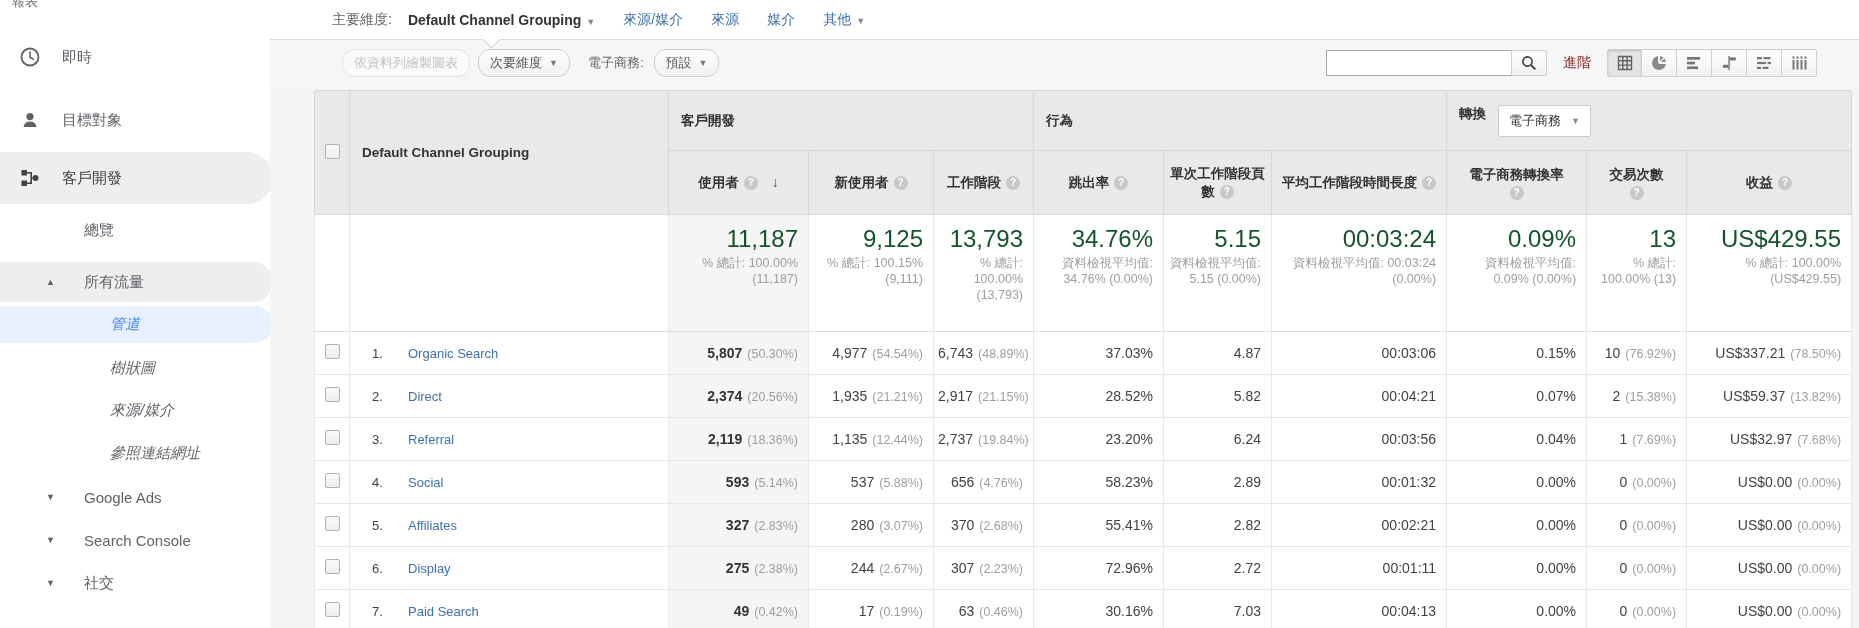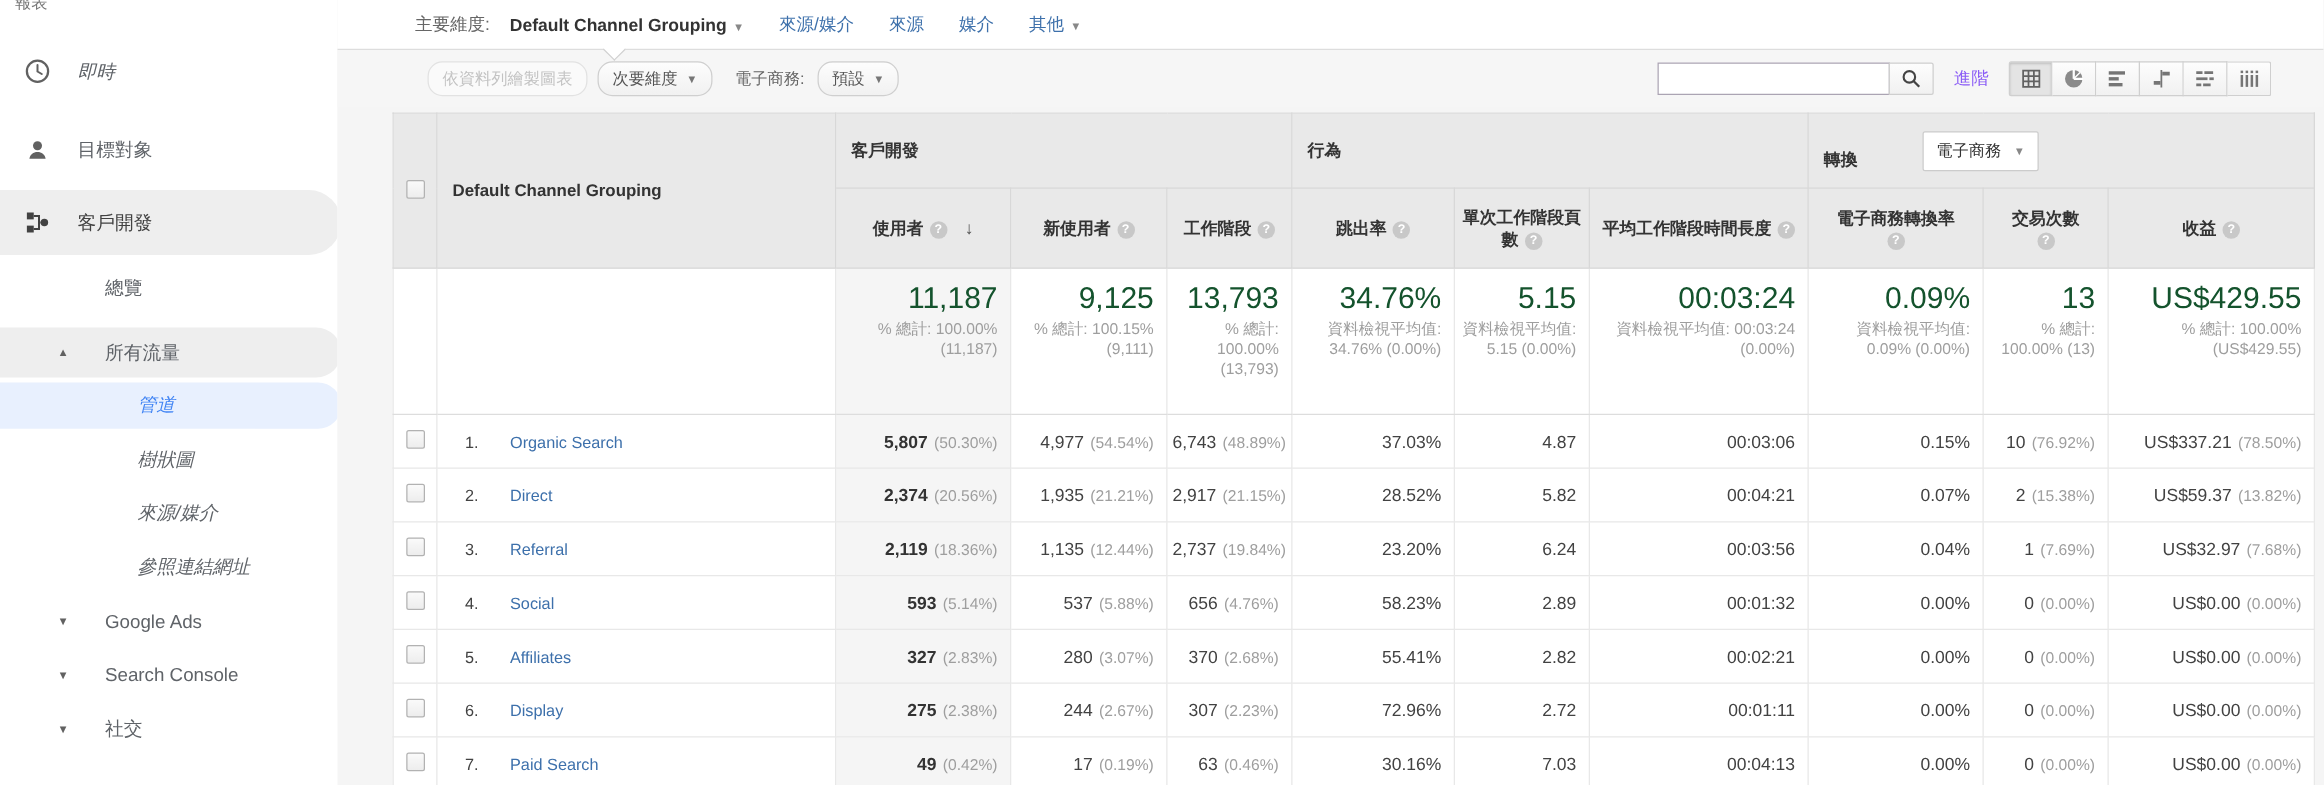--- a/index.html
+++ b/index.html
@@ -36,39 +36,39 @@
   .toolbar{height:46px;background:#f6f6f6;display:flex;align-items:center;padding:0 42px 0 72px;}
   .btn{height:28px;display:inline-flex;align-items:center;padding:0 11px;border:1px solid #cfcfcf;
        border-radius:12px;background:linear-gradient(#fdfdfd,#f1f1f1);color:#555;font-size:13px;cursor:pointer;}
   .btn .caret{margin-left:7px;color:#777;}
   .btn.disabled{color:#c3c3c3;background:#fafafa;border-color:#e2e2e2;cursor:default;}
   .tb-label{font-size:13px;color:#666;margin:0 10px 0 18px;}
   .spacer{flex:1;}
   .search-input{width:172px;height:24px;border:1px solid #aba4b3;background:#fff;padding:0 6px;font-size:13px;outline:none;}
   .search-btn{width:36px;height:26px;border:1px solid #cfcfcf;border-radius:0 2px 2px 0;margin-left:-1px;
               background:linear-gradient(#fdfdfd,#f1f1f1);display:inline-flex;align-items:center;justify-content:center;cursor:pointer;}
-  .adv-link{color:#8b5cf6;font-size:14px;margin:0 16px;cursor:pointer;}
+  .adv-link{color:#7f1d1d;font-size:14px;margin:0 16px;cursor:pointer;}
   .viewgrp{display:flex;}
   .vbtn{width:35px;height:28px;border:1px solid #cfcfcf;border-left-width:0;display:inline-flex;
         align-items:center;justify-content:center;background:linear-gradient(#fdfdfd,#f1f1f1);cursor:pointer;}
   .vbtn:first-child{border-left-width:1px;border-radius:2px 0 0 2px;}
   .vbtn:last-child{border-radius:0 2px 2px 0;}
   .vbtn.active{background:#e4e4e4;box-shadow:inset 0 1px 2px rgba(0,0,0,.18);}
 
   
   .table-wrap{margin:4px 8px 0 44px;background:#fff;padding-bottom:10px;}
   table{border-collapse:collapse;table-layout:fixed;width:1537px;font-size:13px;}
   thead th{background:#e9e9e9;border:1px solid #d8d8d8;font-weight:bold;color:#333;}
   tr.group-row th{height:57px;text-align:left;padding-left:12px;font-size:13.5px;vertical-align:middle;}
   th.th-name{font-size:14px;padding-left:22px;vertical-align:middle;text-align:left;}
   tr.metric-row th{height:63px;text-align:center;vertical-align:middle;font-size:13.5px;padding:0 6px;cursor:pointer;}
   .help{display:inline-block;width:14px;height:14px;line-height:14px;border-radius:50%;background:#c8c8c8;
         color:#fff;font-size:10px;text-align:center;font-weight:bold;margin-left:5px;vertical-align:1px;cursor:pointer;}
   .sort-arrow{color:#555;font-size:14px;margin-left:14px;font-weight:bold;}
-  .conv-head{display:flex;align-items:flex-end;gap:40px;}
+  .conv-head{display:flex;align-items:flex-start;}
   .conv-dd{margin-left:12px;height:30px;background:#fff;border:1px solid #ccc;border-radius:2px;
            display:inline-flex;align-items:center;padding:0 10px;font-weight:normal;font-size:13px;color:#333;cursor:pointer;}
   .conv-dd .caret{margin-left:10px;}
   .stack span{display:block;}
   .stack .help{margin:2px auto 0;display:inline-block;}
 
   td{border:1px solid #e8e8e8;background:#fff;}
   tr.summary td{height:106px;vertical-align:top;text-align:right;padding:10px 10px 0 4px;border-bottom:1px solid #ddd;}
   .big{font-size:24px;color:#14532d;line-height:28px;white-space:nowrap;}
   .sub{font-size:12.5px;color:#9e9e9e;line-height:16px;margin-top:2px;}
@@ -86,21 +86,21 @@
   .icon-svg{display:block;}
 </style>
 </head>
 <body>
 
 <div class="app">
 
   <aside class="sidebar">
     <div class="section-label">報表</div>
 
-    <div class="side-item" style="top:35px;font-style:italic;">
+    <div class="side-item" style="top:35px;">
       <span class="nav-icon">
         <svg class="icon-svg" width="24" height="24" viewBox="0 0 24 24">
             <circle cx="12" cy="12" r="8.5" fill="none" stroke="#616161" stroke-width="1.8"></circle>
             <path d="M12 7v5.2l3.4 2" fill="none" stroke="#616161" stroke-width="1.6" stroke-linecap="round"></path>
           </svg>
       </span>
       <span class="lbl-l1">即時</span>
     </div>
 
     <div class="side-item" style="top:98px;">

